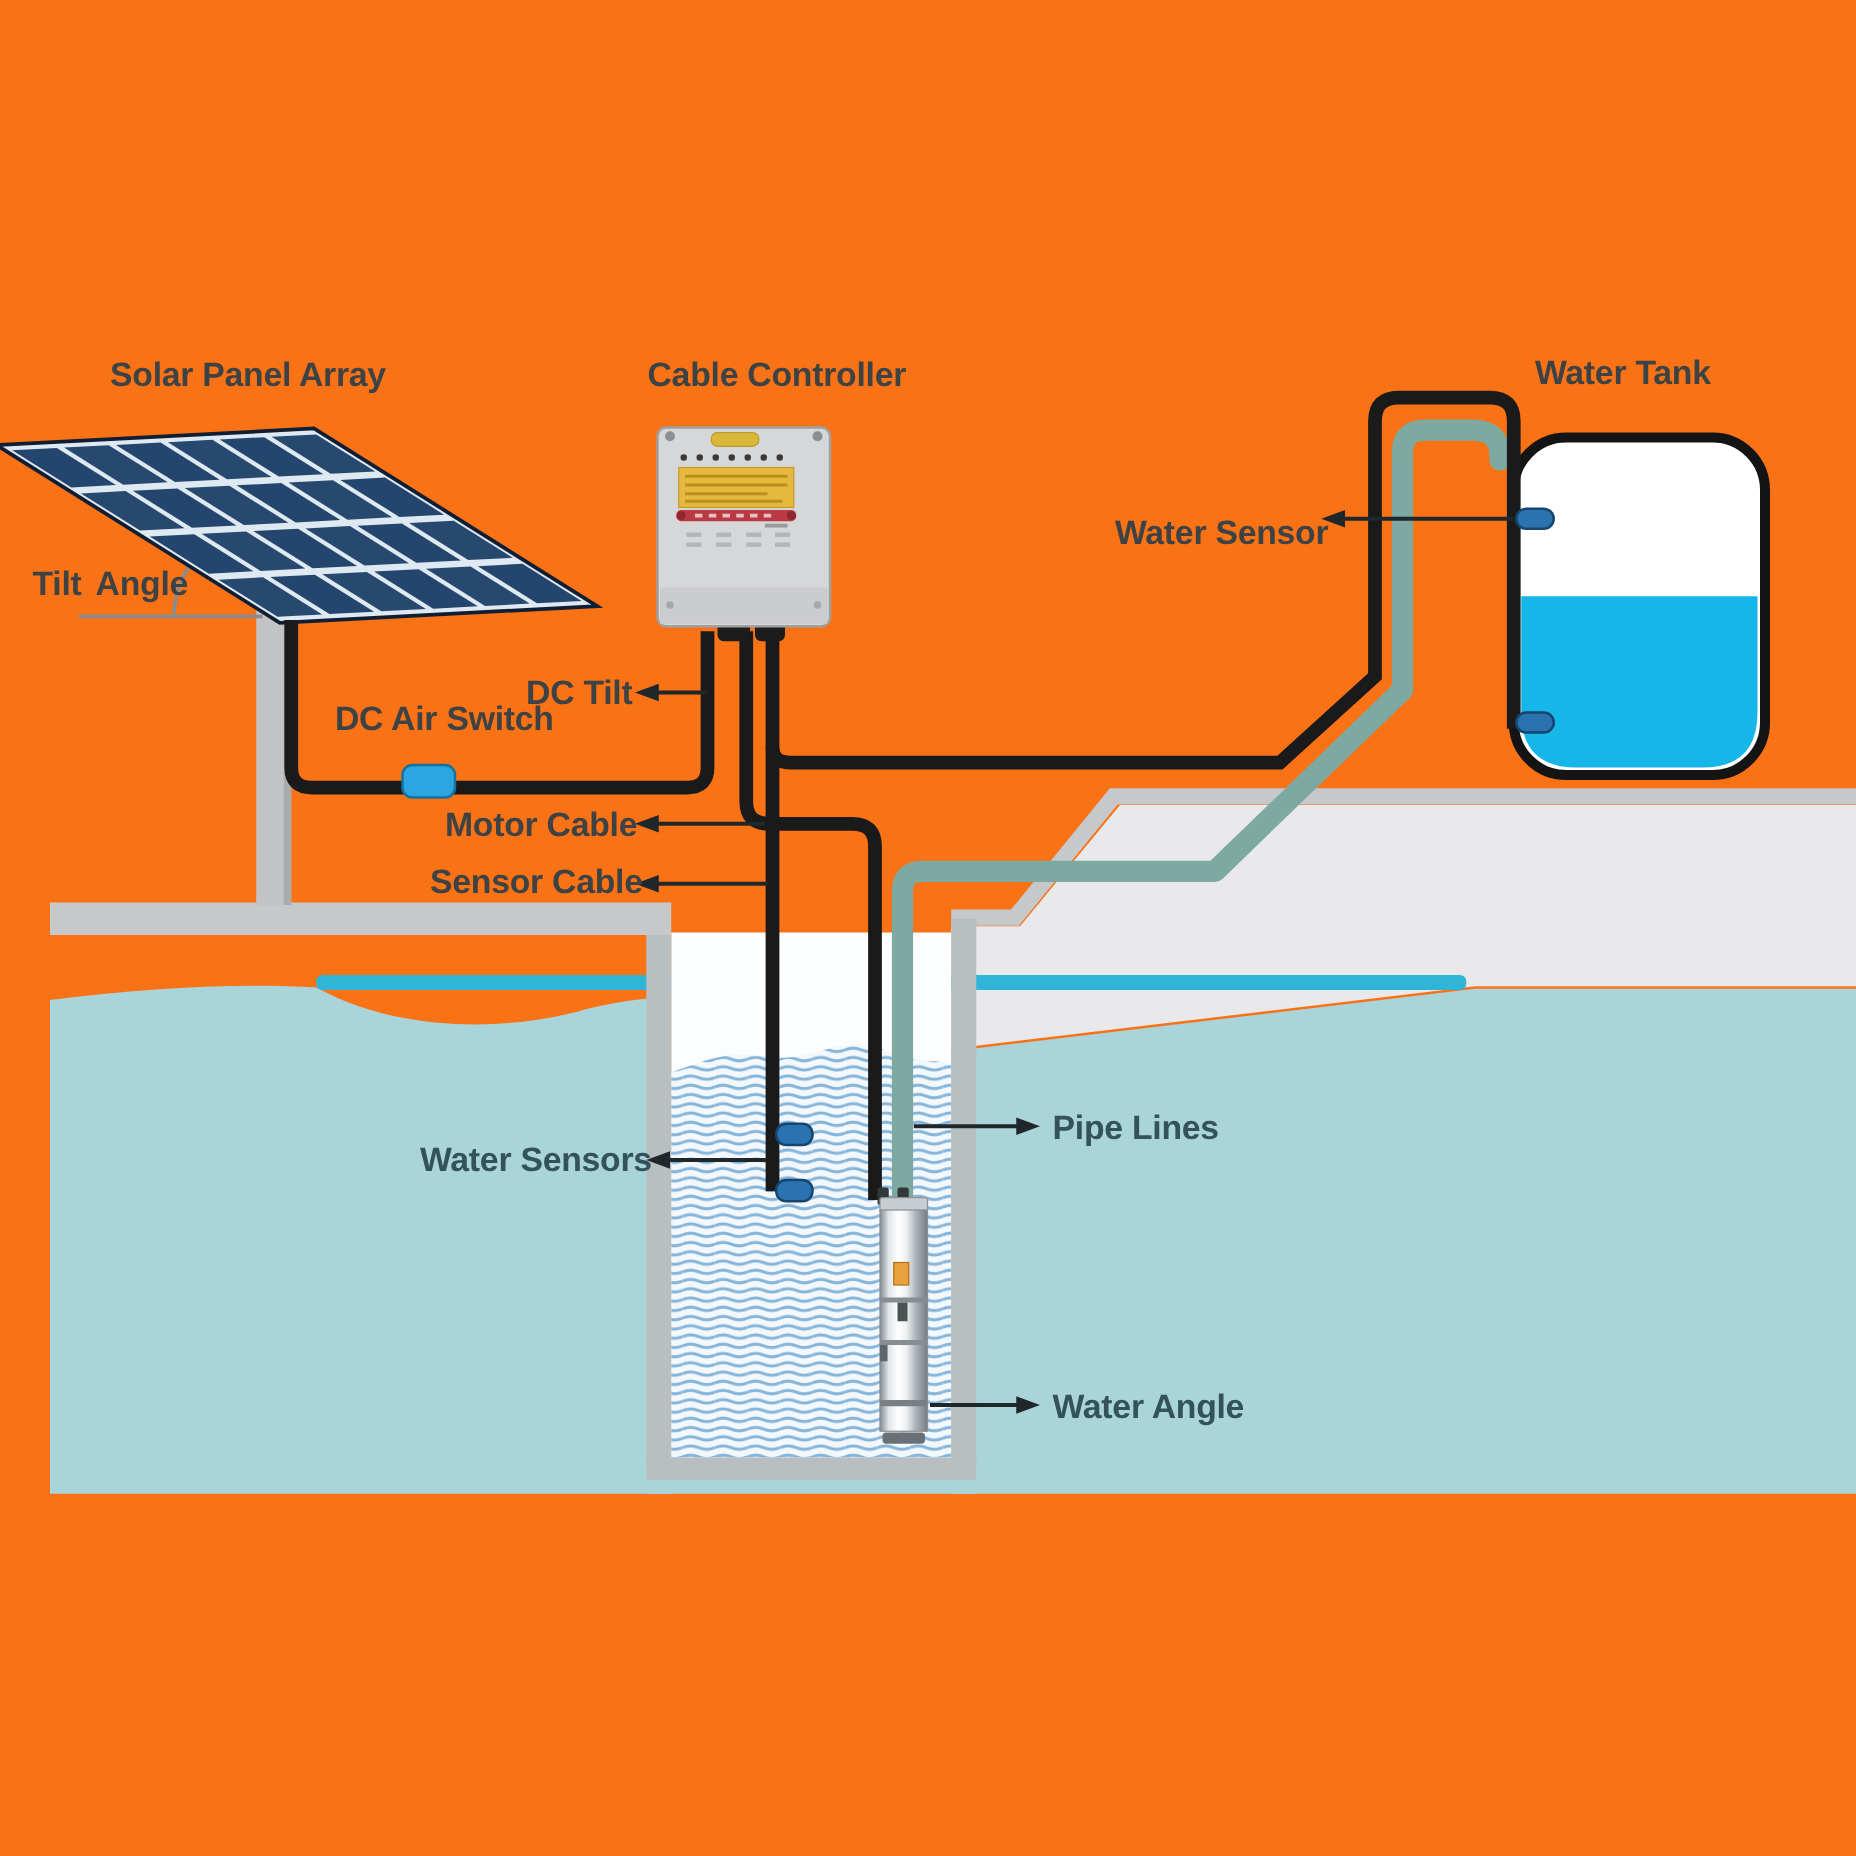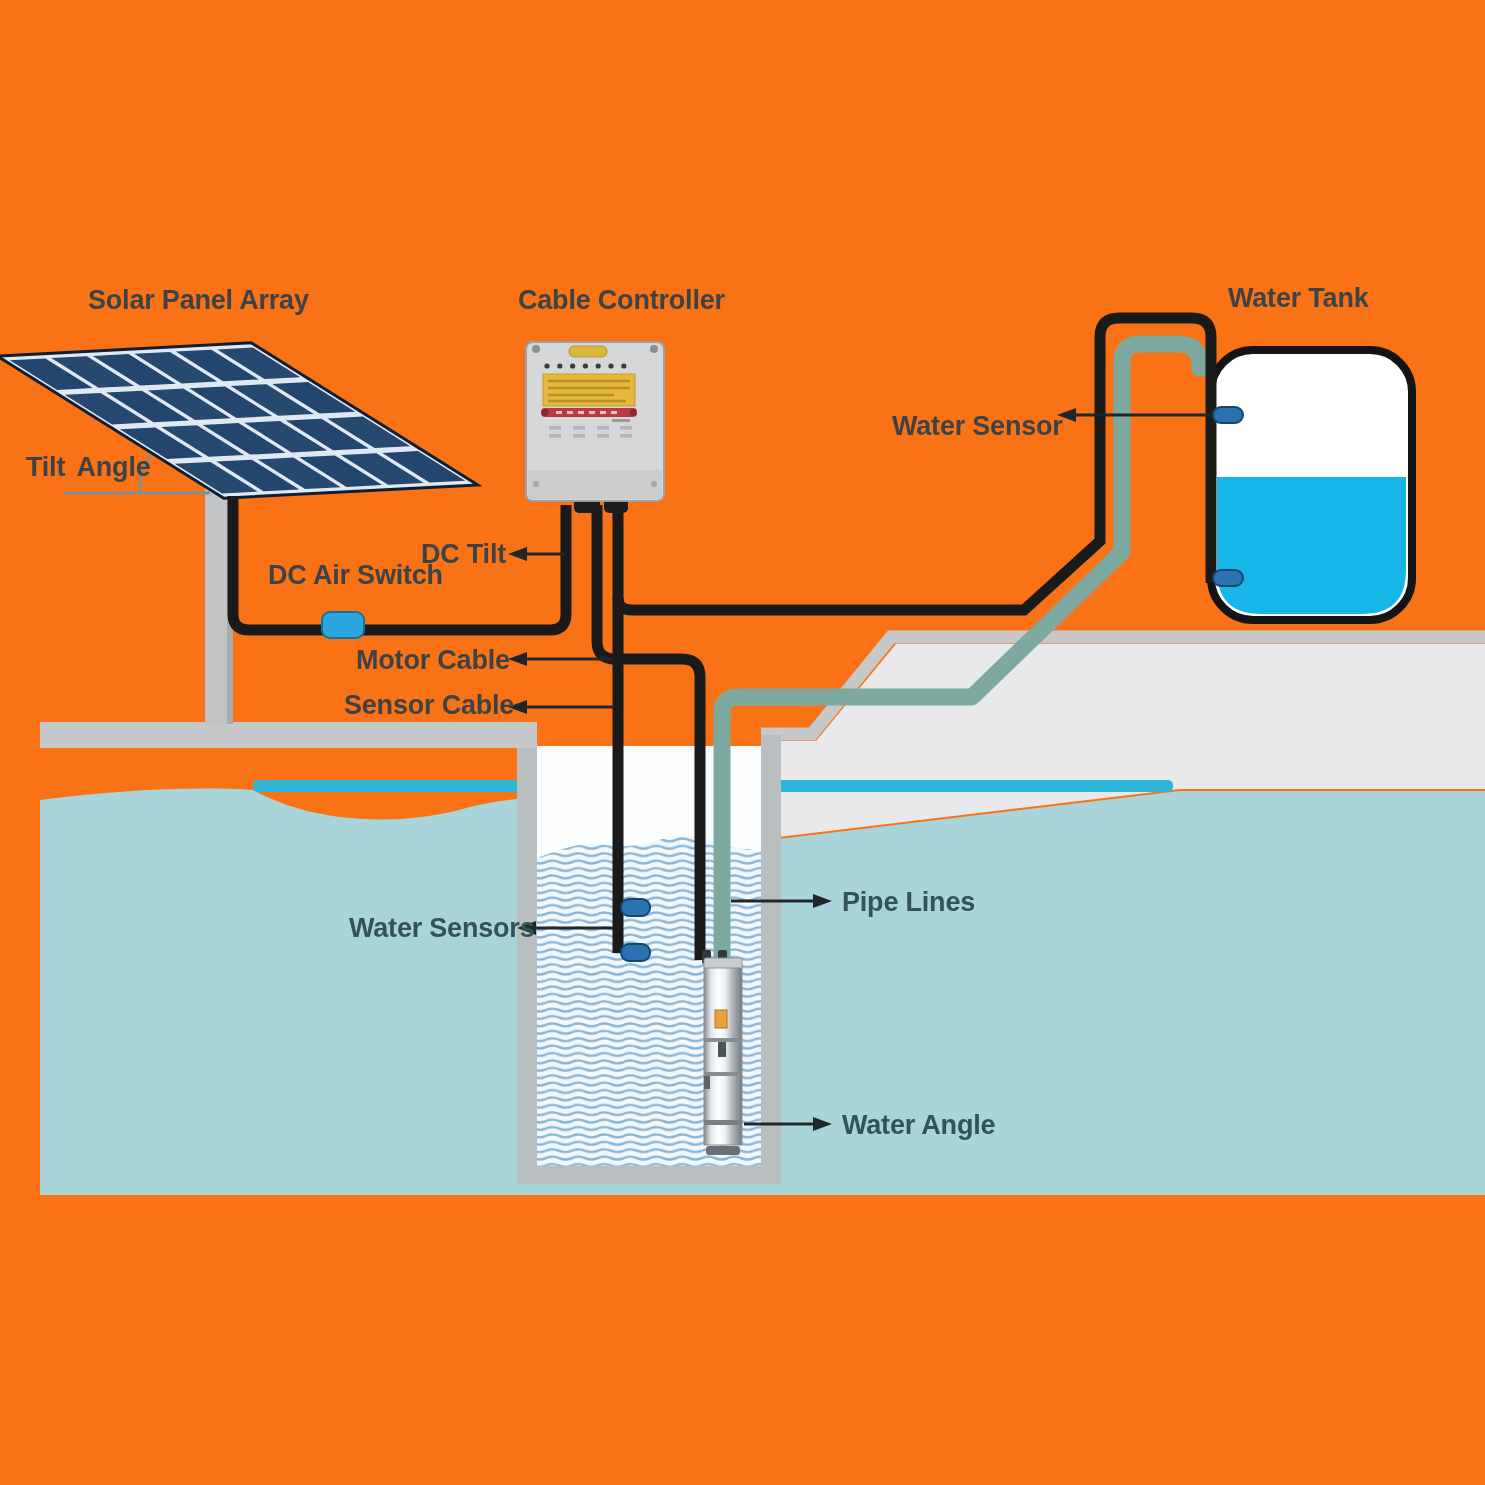--- a/index.html
+++ b/index.html
@@ -207,18 +207,18 @@
 </svg>
 
 <div class="lbl c" style="left:88px;top:285px;width:210px;">Solar Panel Array</div>
 <div class="lbl c" style="left:518px;top:285px;width:190px;">Cable Controller</div>
 <div class="lbl c" style="left:1228px;top:283px;width:140px;">Water Tank</div>
 <div class="lbl" style="left:26px;top:452px;width:130px;word-spacing:5px;">Tilt Angle</div>
 <div class="lbl r" style="left:386px;top:539px;width:120px;">DC Tilt</div>
 <div class="lbl" style="left:268px;top:560px;width:180px;">DC Air Switch</div>
 <div class="lbl r" style="left:356px;top:645px;width:150px;">Motor Cable</div>
 <div class="lbl r" style="left:344px;top:690px;width:162px;">Sensor Cable</div>
-<div class="lbl teal r" style="left:336px;top:913px;width:174px;margin-left:13px;">Water Sensors</div>
+<div class="lbl teal r" style="left:336px;top:913px;width:174px;">Water Sensors</div>
 <div class="lbl r" style="left:892px;top:411px;width:158px;">Water Sensor</div>
 <div class="lbl teal" style="left:842px;top:887px;width:150px;">Pipe Lines</div>
 <div class="lbl teal" style="left:842px;top:1110px;width:160px;">Water Angle</div>
 
 </div>
 
 </body></html>

